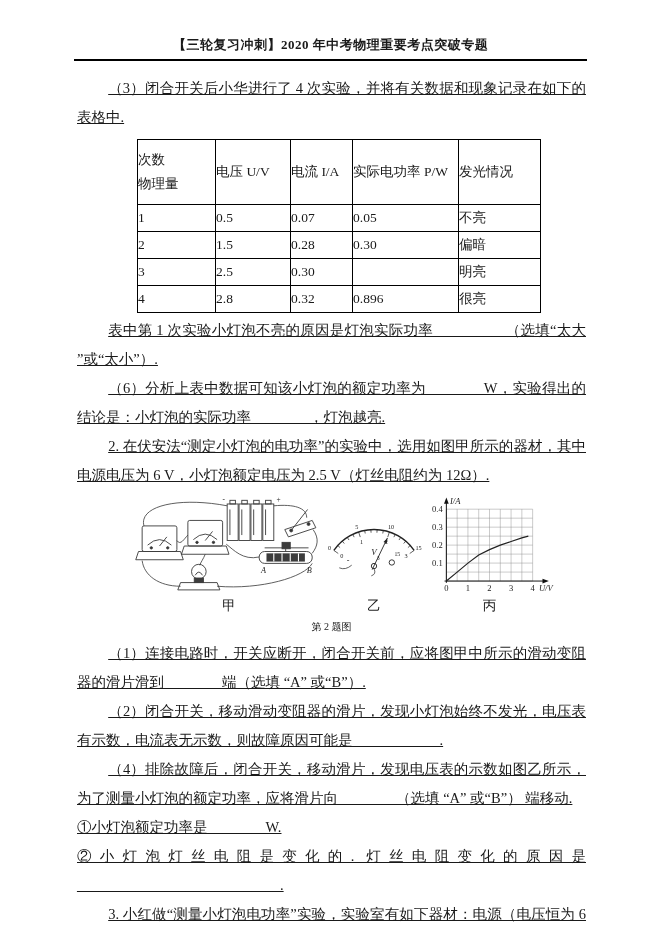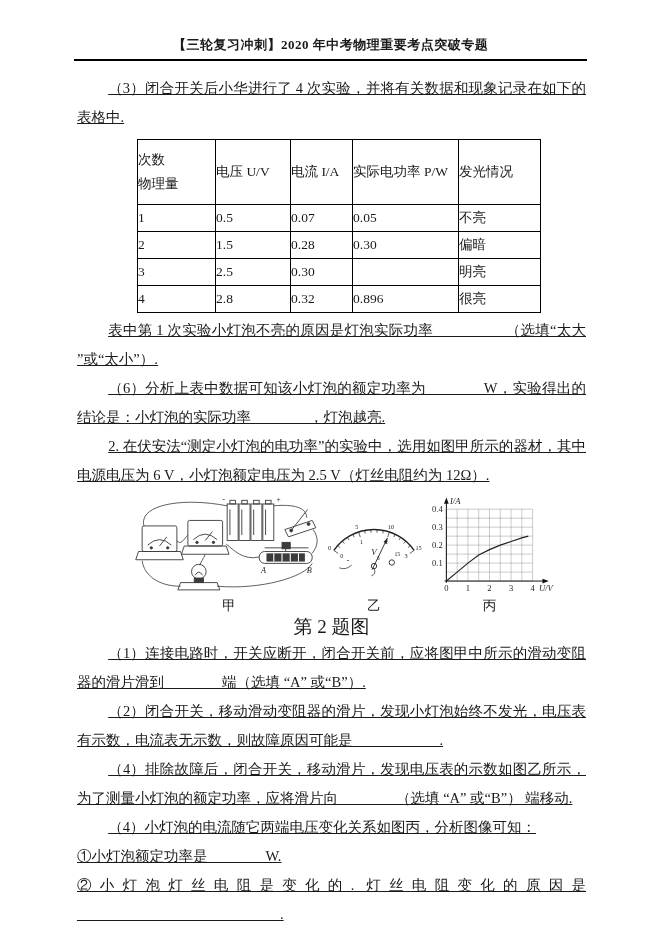--- a/index.html
+++ b/index.html
@@ -10,21 +10,21 @@
   .content{margin:13px 75px 0 77px;font-size:14.5px;}
   p.para{margin:0;line-height:29px;text-align:justify;text-indent:2.15em;text-decoration:underline;}
   p.noindent{text-indent:0;}
   table.qtable{border-collapse:collapse;margin:7px 0 3px 60px;text-align:left;font-size:13.5px;}
   table.qtable th,table.qtable td{border:1px solid #000;font-weight:normal;padding:0;line-height:26px;}
   table.qtable .hrow th{height:64px;}
   .corner div{line-height:24px;}
   .figure-row{display:flex;align-items:stretch;margin:3px 0 0 56px;}
   .fig{display:flex;flex-direction:column;align-items:center;}
   .fig-cap{font-size:13.5px;margin-top:auto;line-height:17px;}
-  .figure-caption{text-align:center;font-size:19px;line-height:25px;margin:0;}
+  .figure-caption{text-align:center;font-size:10px;line-height:25px;margin:0;}
   svg{display:block;}
   svg text{font-family:"Liberation Serif","DejaVu Serif",serif;}
 </style>
 </head>
 <body>
 
 <div class="page">
   <div class="header-title">【三轮复习冲刺】2020 年中考物理重要考点突破专题</div>
   <div class="header-rule"></div>
 
@@ -248,18 +248,17 @@
           </svg>
         <div class="fig-cap">丙</div>
       </div>
     </div>
 
     <p class="figure-caption">第 2 题图</p>
 
     <p class="para">（1）连接电路时，开关应断开，闭合开关前，应将图甲中所示的滑动变阻器的滑片滑到________端（选填 “A” 或“B”）.</p>
     <p class="para">（2）闭合开关，移动滑动变阻器的滑片，发现小灯泡始终不发光，电压表有示数，电流表无示数，则故障原因可能是____________.</p>
     <p class="para">（4）排除故障后，闭合开关，移动滑片，发现电压表的示数如图乙所示，为了测量小灯泡的额定功率，应将滑片向________（选填 “A” 或“B”） 端移动.</p>
-    <p class="para">（4）小灯泡的电流随它两端电压变化关系如图丙，分析图像可知：</p>
     <p class="para noindent">①小灯泡额定功率是________W.</p>
     <p class="para noindent">②小灯泡灯丝电阻是变化的. 灯丝电阻变化的原因是____________________________.</p>
     <p class="para">3. 小红做“测量小灯泡电功率”实验，实验室有如下器材：电源（电压恒为 6 V）、小灯泡（额定电压为 2.5 V，灯丝电阻约为 10Ω）、电流表、电压表、开关各一个、规格分别</p>
   </div>
 </div>
 
 </body></html>

